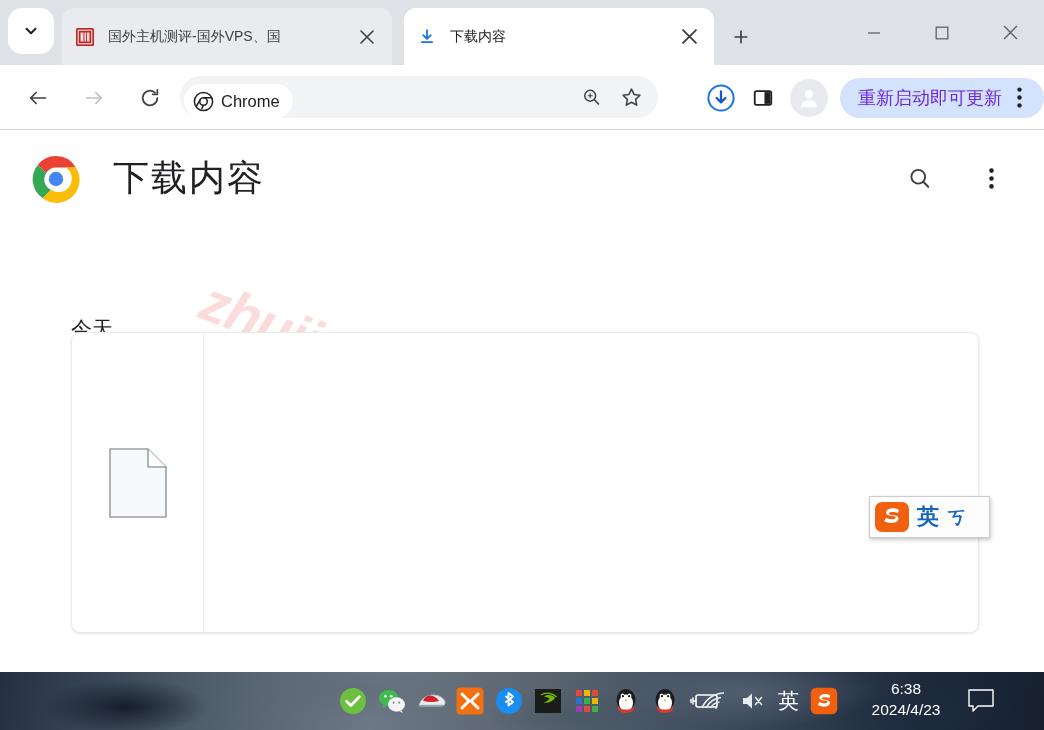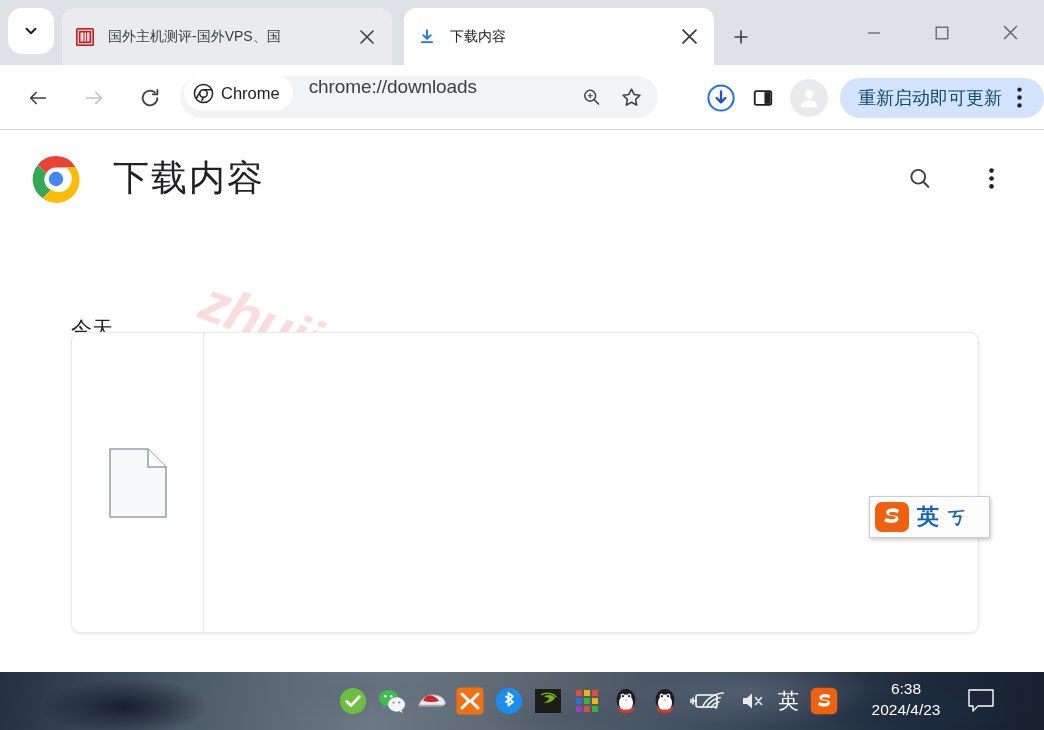--- a/index.html
+++ b/index.html
@@ -61,40 +61,40 @@
   .toolbar {
     position: relative; height: 65px; background: #fff;
     display: flex; align-items: center;
   }
   .nav-btn { width: 44px; height: 44px; margin-left: 12px;
              display:flex;align-items:center;justify-content:center;border-radius:50%;cursor:pointer;}
   .nav-btn:first-child { margin-left: 16px; }
   .omnibox {
     position: absolute; left: 180px; top: 11px; width: 478px; height: 42px;
     background: #f1f3f4; border-radius: 21px;
-    display: flex; align-items: flex-start;
+    display: flex; align-items: flex-end; gap: 42px;
   }
   .chrome-chip {
     display:flex; align-items:center; gap:7px;
     background:#fff; border-radius:18px; height:34px;
     margin-left:4px; padding:0 13px 0 9px;
   }
   .chrome-chip-label { font-size:16.5px; color:#202124; }
   .omni-url { margin-left: 16px; font-size: 19px; color: #3c4043; letter-spacing:-0.1px;}
   .omni-icons { position:absolute; right: 10px; top: 4px; display:flex; gap: 6px; }
   .omni-icon { width:34px;height:34px;display:flex;align-items:center;justify-content:center;border-radius:50%;cursor:pointer;}
   .tb-right { position:absolute; right: 0; top: 0; height: 65px; display:flex; align-items:center; }
   .tb-icon { width: 42px; height: 42px; display:flex;align-items:center;justify-content:center;border-radius:50%;cursor:pointer;}
   .avatar { width: 38px; height: 38px; border-radius:50%; background:#e8eaed;
             display:flex;align-items:center;justify-content:center; margin:0 6px; cursor:pointer;}
   .update-pill {
     height: 40px; background:#d3e3fd; border-radius: 20px;
     display:flex; align-items:center; padding: 0 8px 0 18px; margin-left: 6px; cursor:pointer;
   }
-  .update-pill-label { font-size: 18px; color:#0c4a6e; white-space:nowrap; }
+  .update-pill-label { font-size: 18px; color:#6d28d9; white-space:nowrap; }
   .kebab { width: 34px; height: 40px; display:flex;align-items:center;justify-content:center; cursor:pointer;}
   .toolbar-sep { position:absolute; left:0; right:0; top:64px; height:1px; background:#cfd1d4; }
 
   
   .page { position: relative; height: 542px; background:#fff; overflow:hidden; }
   .chrome-logo { position:absolute; left: 31px; top: 156px; width: 50px; height: 50px; }
   .page-title { position:absolute; left: 113px; top: 155px; font-size: 36px; color:#202124; letter-spacing:2px;}
   .hdr-icon { position:absolute; top: 158px; width:40px;height:40px;
               display:flex;align-items:center;justify-content:center;border-radius:50%;cursor:pointer;}
 
@@ -267,21 +267,20 @@
         <div class="chrome-chip">
           <svg width="21" height="21" viewBox="0 0 24 24">
             <circle cx="12" cy="12" r="10.4" fill="none" stroke="#202124" stroke-width="1.7"></circle>
             <circle cx="12" cy="12" r="4.3" fill="none" stroke="#202124" stroke-width="1.7"></circle>
             <path d="M12 7.7h9.6" stroke="#202124" stroke-width="1.7"></path>
             <path d="M8.3 9.9L3.5 18" stroke="#202124" stroke-width="1.7"></path>
             <path d="M12 16.3l-2.3 4.1" stroke="#202124" stroke-width="1.7"></path>
           </svg>
           <span class="chrome-chip-label">Chrome</span>
         </div>
-        <span class="omni-url">chrome://downloads</span>
         <div class="omni-icons">
           <div class="omni-icon">
             <svg width="21" height="21" viewBox="0 0 24 24">
               <circle cx="10.5" cy="10" r="6.2" fill="none" stroke="#3c4043" stroke-width="1.7"></circle>
               <path d="M15.3 14.6L20 19.4" stroke="#3c4043" stroke-width="1.9" stroke-linecap="round"></path>
               <path d="M7.6 10h5.8M10.5 7.2v5.6" stroke="#3c4043" stroke-width="1.3"></path>
             </svg>
           </div>
           <div class="omni-icon">
             <svg width="23" height="23" viewBox="0 0 24 24">

